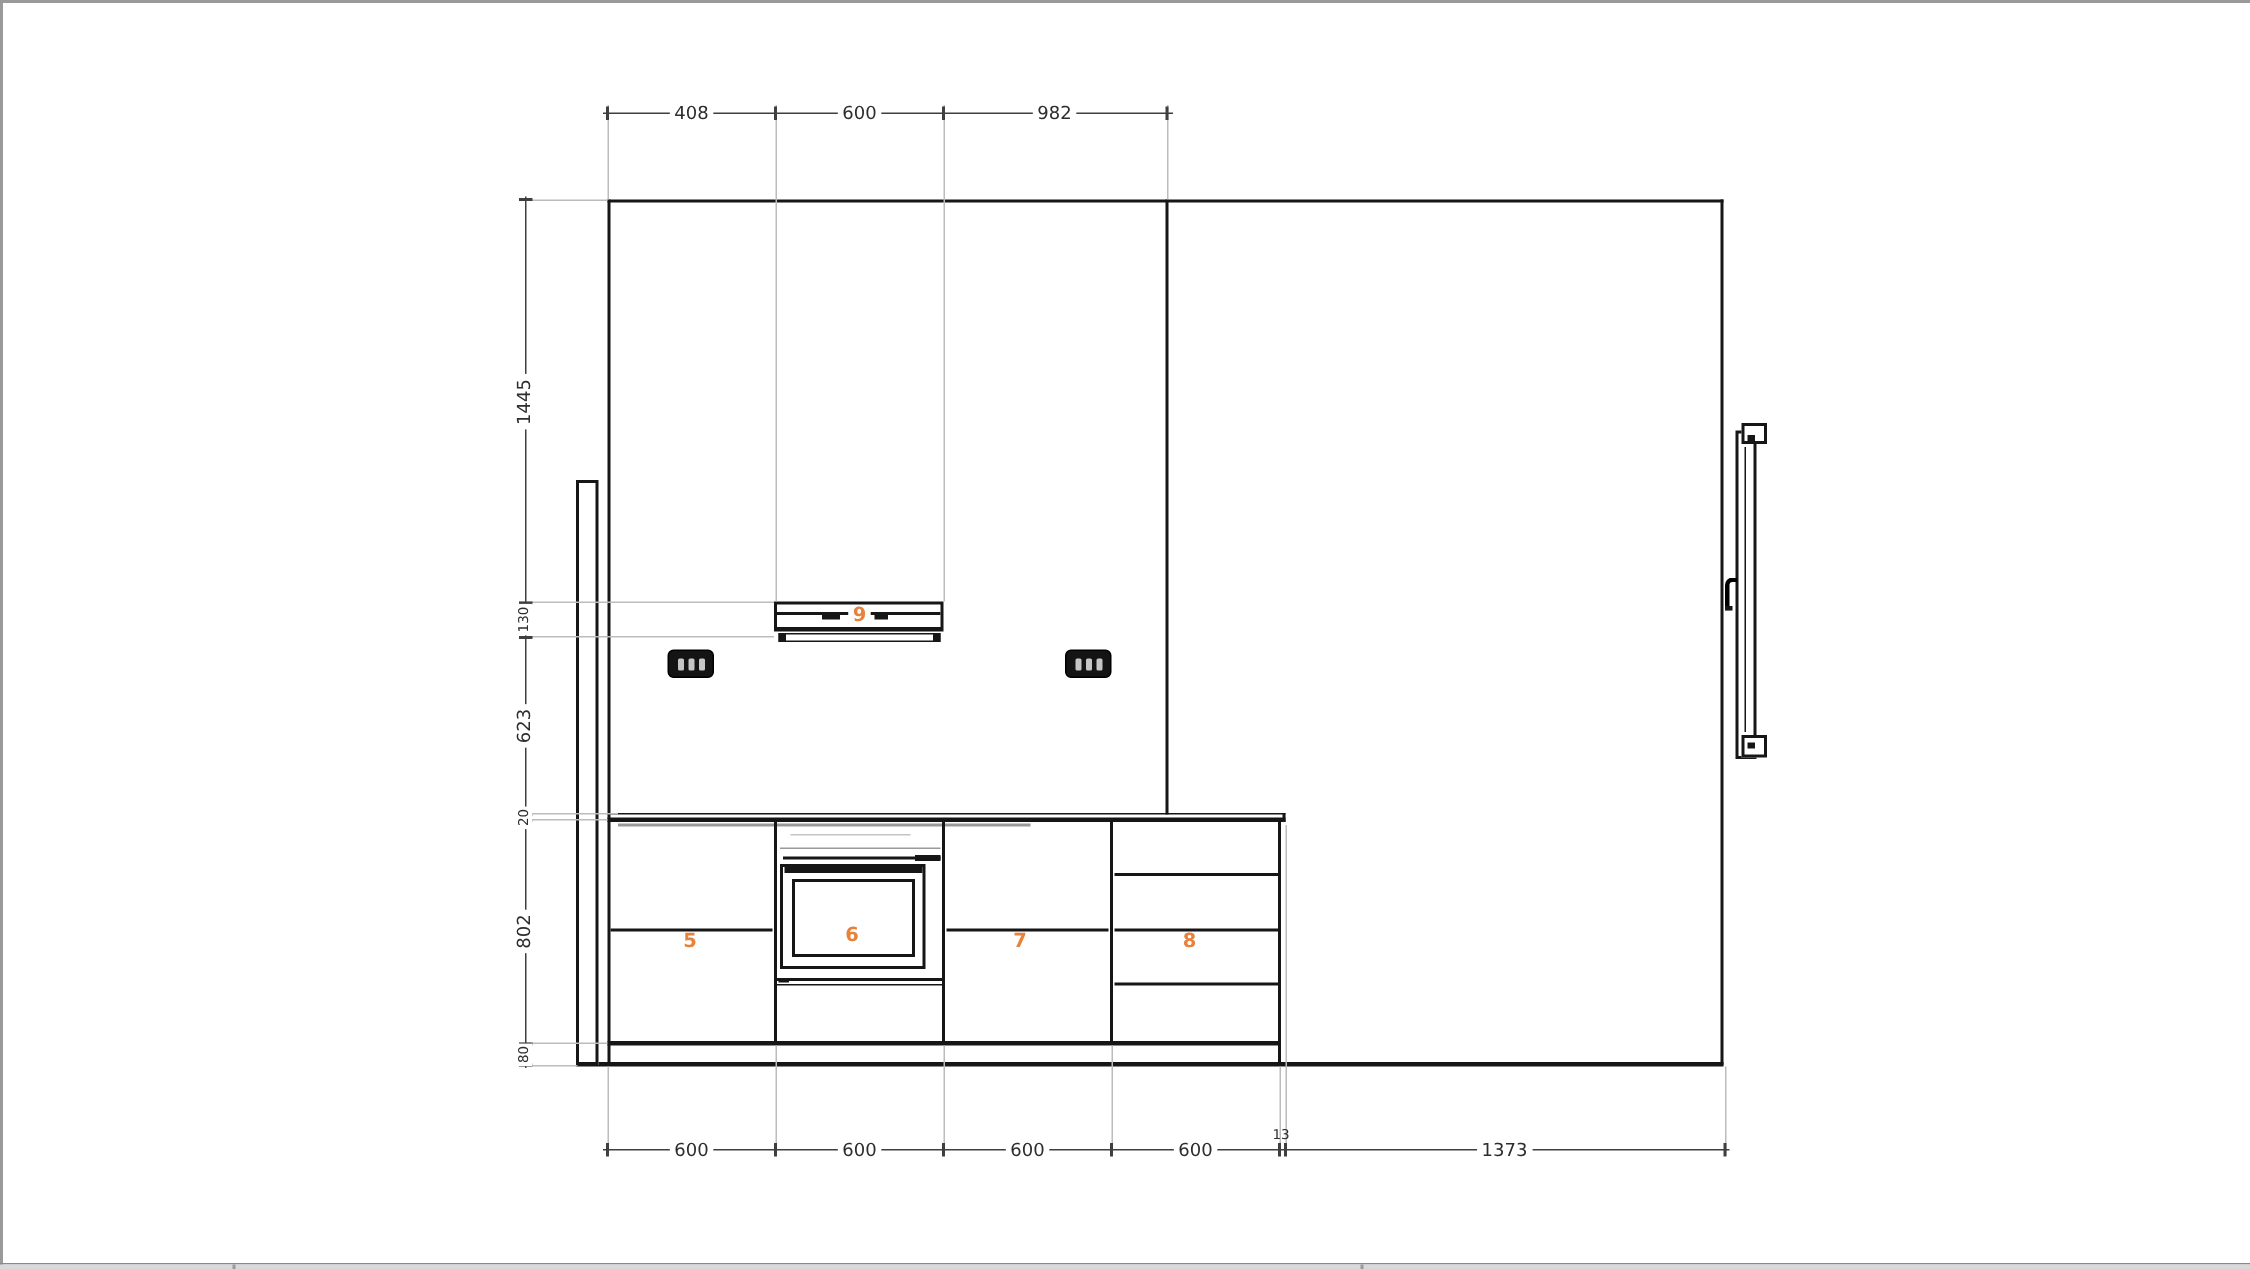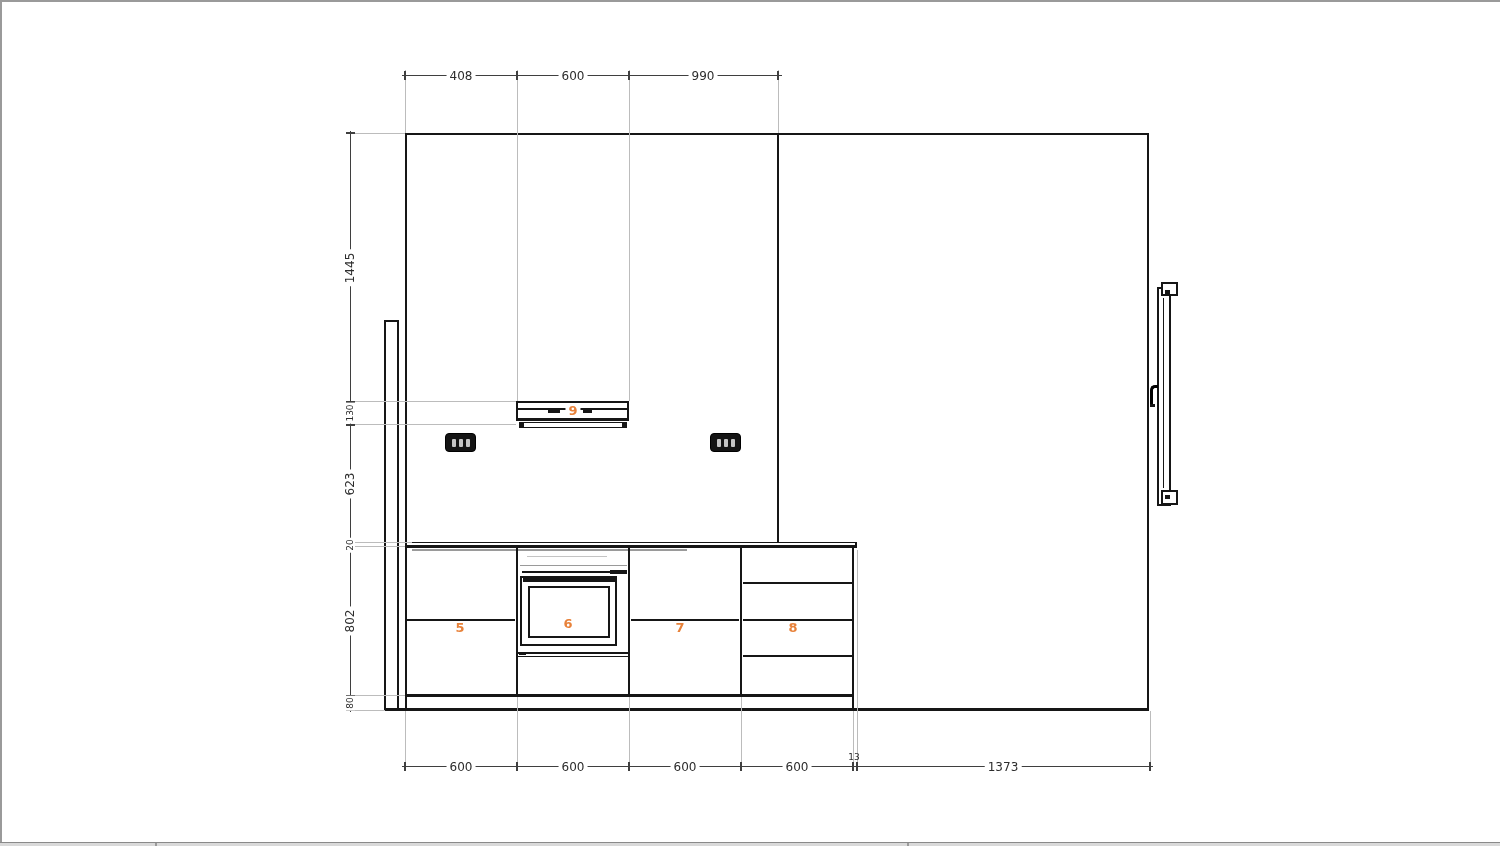--- a/index.html
+++ b/index.html
@@ -139,21 +139,21 @@
   <div class="ext" style="left:346px;top:695px;width:59px;height:1px;"></div>
   <div class="ext" style="left:346px;top:710px;width:39px;height:1px;"></div>
 
   <div class="dml" style="left:402px;top:75px;width:380px;height:1px;"></div>
   <div class="tick" style="left:404px;top:71px;width:2px;height:9px;"></div>
   <div class="tick" style="left:516px;top:71px;width:2px;height:9px;"></div>
   <div class="tick" style="left:628px;top:71px;width:2px;height:9px;"></div>
   <div class="tick" style="left:777px;top:71px;width:2px;height:9px;"></div>
   <div class="lbl" style="left:461px;top:76px;">408</div>
   <div class="lbl" style="left:573px;top:76px;">600</div>
-  <div class="lbl" style="left:703px;top:76px;">990</div>
+  <div class="lbl" style="left:703px;top:76px;">982</div>
 
   <div class="dml" style="left:350px;top:131px;width:1px;height:581px;"></div>
   <div class="tick" style="left:346px;top:132px;width:9px;height:2px;"></div>
   <div class="tick" style="left:346px;top:401px;width:9px;height:2px;"></div>
   <div class="tick" style="left:346px;top:424px;width:9px;height:2px;"></div>
   <div class="tick" style="left:346px;top:542px;width:9px;height:2px;"></div>
   <div class="tick" style="left:346px;top:546px;width:9px;height:2px;"></div>
   <div class="tick" style="left:346px;top:695px;width:9px;height:2px;"></div>
   <div class="tick" style="left:346px;top:709px;width:9px;height:2px;"></div>
   <div class="lbl vert" style="left:350px;top:268px;">1445</div>

